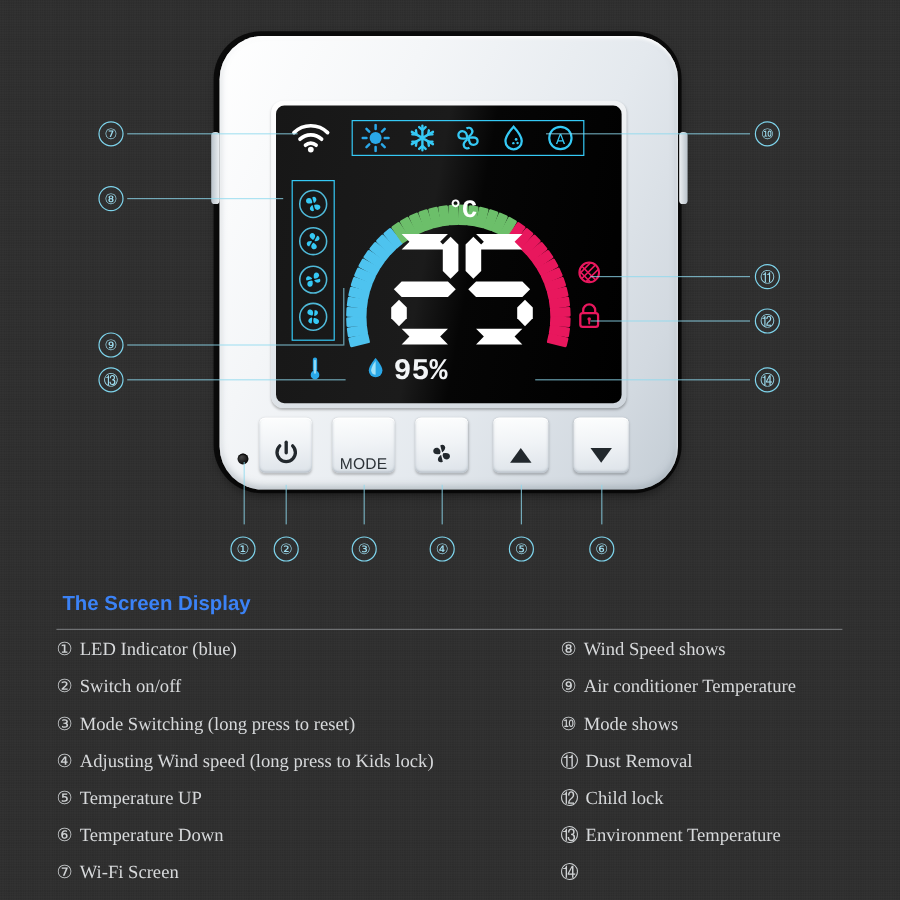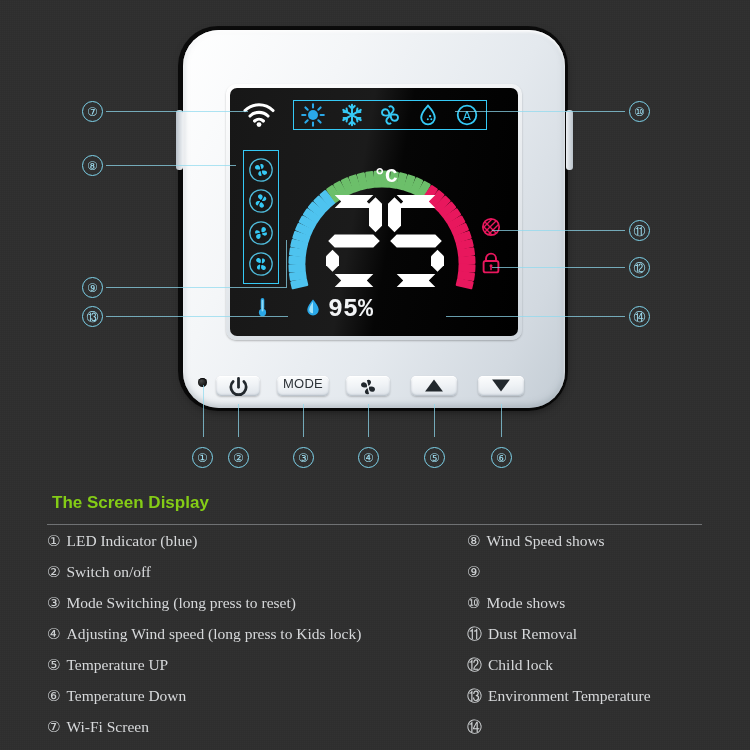--- a/index.html
+++ b/index.html
@@ -110,26 +110,26 @@
     color:#f2f4f6; font-size:25px; font-weight:700; letter-spacing:0px;
   }
 
   
   .led-dot{
     position:absolute; left:198px; top:378px; width:9px; height:9px; border-radius:50%;
     background:radial-gradient(circle at 35% 30%, #4a4a4a, #101010 70%);
     box-shadow: inset 0 1px 1px rgba(0,0,0,.9);
   }
   .btn{
-    position:absolute; top:376px; height:20px;
+    position:absolute; top:348px; height:46px;
     border-radius:5px;
     background:linear-gradient(175deg,#fdfefe 0%,#f0f3f6 48%,#dde3e9 100%);
     box-shadow: inset 0 1px 0 #ffffff, inset 0 -1px 2px rgba(150,162,172,.65),
                 0 1px 2px rgba(0,0,0,.22);
-    display:flex; align-items:flex-start; justify-content:center;
+    display:flex; align-items:flex-end; justify-content:center;
   }
   .btn-power{ left:216px; width:44px; }
   .btn-mode { left:277px; width:52px; }
   .btn-fan  { left:346px; width:44px; }
   .btn-up   { left:411px; width:46px; }
   .btn-down { left:478px; width:46px; }
   .btn-label{
     font-family:"Liberation Sans", sans-serif;
     font-size:13px; color:#2d3338; font-weight:400; letter-spacing:.2px;
   }
@@ -145,21 +145,21 @@
     line-height:1;
   }
   .leader{ position:absolute; background:#8fd9ee; opacity:.72; }
   .leader-h{ height:1px; }
   .leader-v{ width:1px; }
 
   
   #legend{ position:absolute; left:0; top:480px; width:750px; height:270px; }
   .legend-title{
     position:absolute; left:52px; top:13px;
-    color:#84cc16; font-size:17px; font-weight:700;
+    color:#3b82f6; font-size:17px; font-weight:700;
     font-family:"Liberation Sans", sans-serif;
   }
   .legend-rule{
     position:absolute; left:47px; top:44px; width:655px; height:1px;
     background:rgba(190,195,200,.45);
   }
   .legend-cols{
     position:absolute; left:47px; top:52px; width:690px;
     display:flex; gap:0;
   }
@@ -526,20 +526,21 @@
           <span class="legend-text">Wi-Fi Screen</span>
         </div>
       </div>
     <div class="legend-col right" id="legend-right">
         <div class="legend-item">
           <span class="legend-num">⑧</span>
           <span class="legend-text">Wind Speed shows</span>
         </div>
         <div class="legend-item">
           <span class="legend-num">⑨</span>
+          <span class="legend-text">Air conditioner Temperature</span>
         </div>
         <div class="legend-item">
           <span class="legend-num">⑩</span>
           <span class="legend-text">Mode shows</span>
         </div>
         <div class="legend-item">
           <span class="legend-num">⑪</span>
           <span class="legend-text">Dust Removal</span>
         </div>
         <div class="legend-item">

